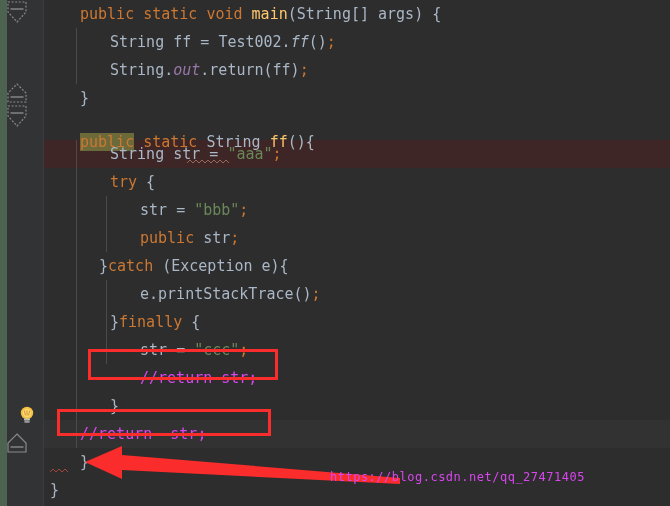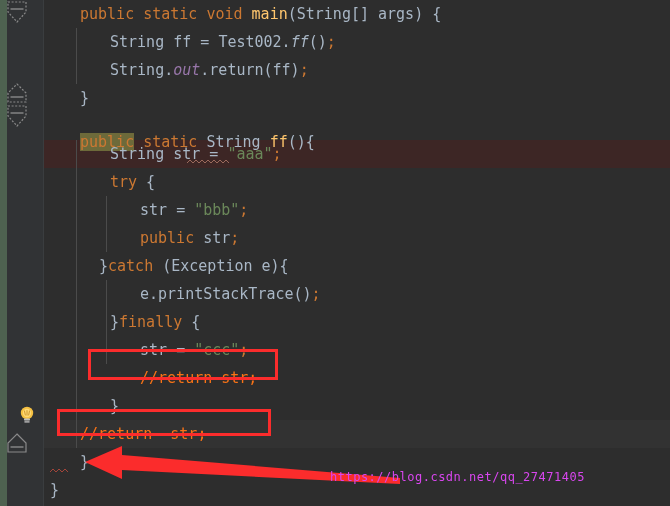--- a/index.html
+++ b/index.html
@@ -83,21 +83,21 @@
     background: #4b4b4b;
   }
 
   
   .kw   { color: #cc7832; }
   .cls  { color: #a9b7c6; }
   .meth { color: #ffc66d; }
   .str  { color: #6a8759; }
   .fld  { color: #9876aa; font-style: italic; }
   .stat { color: #a9b7c6; font-style: italic; }
-  .cmt  { color: #f97316; }
+  .cmt  { color: #d946ef; }
   .punc { color: #a9b7c6; }
   .brace{ color: #a9b7c6; }
   .sep  { color: #cc7832; }
 
   .hl-ident {
     background: #6d6a3a;
     color: #cc7832;
   }
 
   .squiggle {

